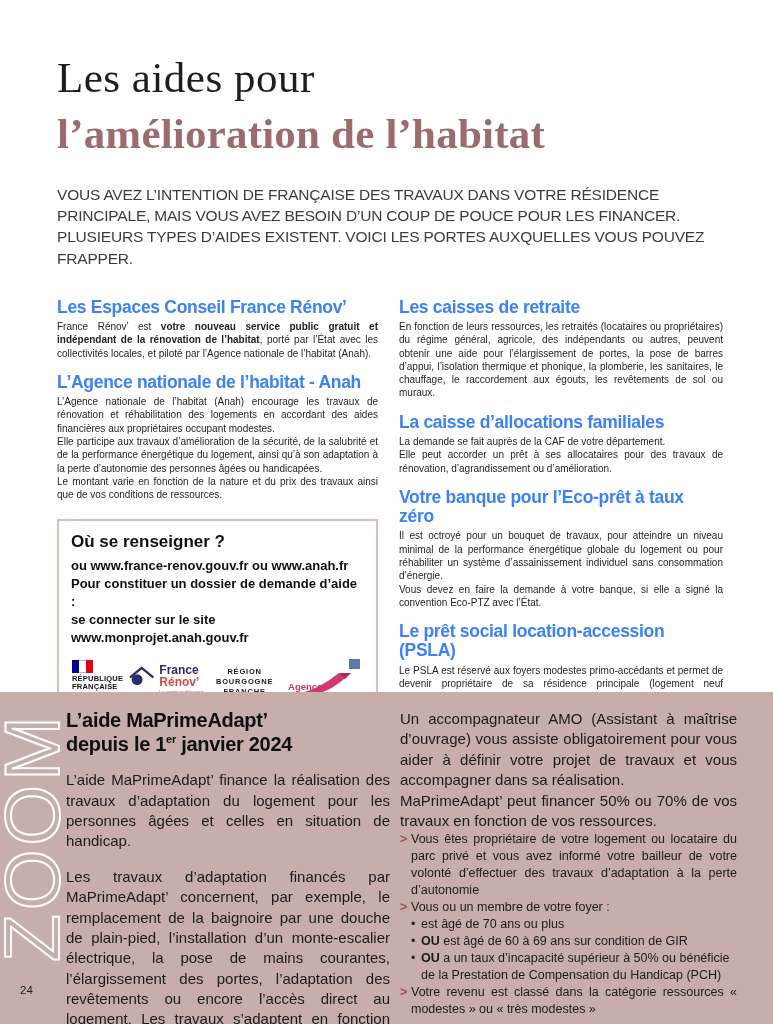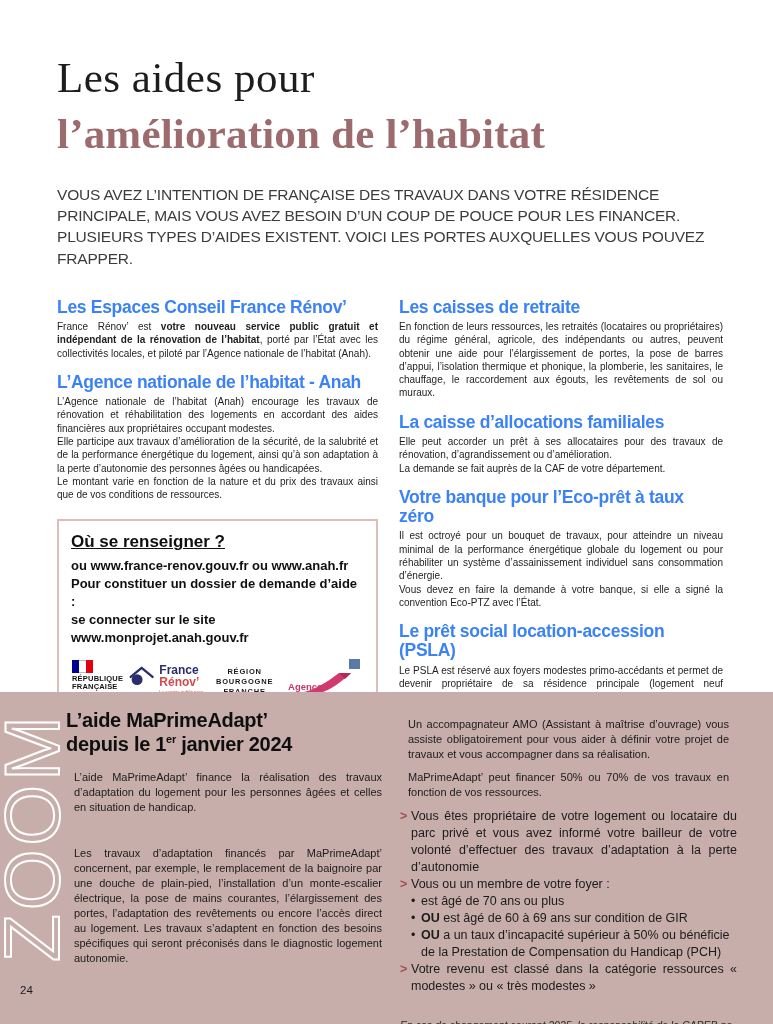--- a/index.html
+++ b/index.html
@@ -34,21 +34,21 @@
     font-size:17.5px; font-weight:700; color:#3b82f6;
     margin:13px 0 3px; letter-spacing:-0.3px; line-height:1.1;
   }
   p.body {
     font-size:10px; line-height:1.33; text-align:justify;
     margin:0; color:#1e1e1e;
   }
   .bold { font-weight:700; }
   
   .info-box { border:2px solid #dcbfbb; margin-top:18px; padding:11px 12px 9px; }
-  .info-box h3 { font-size:17px; font-weight:700; margin:0 0 5px; color:#101010;text-decoration:underline; }
+  .info-box h3 { font-size:17px; font-weight:700; margin:0 0 5px; color:#101010; }
   .box-line { font-weight:700; font-size:13px; line-height:1.38; color:#101010; }
   .box-small { font-size:10.5px; }
   .logos { display:flex; align-items:center; justify-content:space-between; margin-top:12px; padding:0 1px; }
   
   .logo-rf { width:62px; }
   .flag { display:flex; width:21px; height:13px; margin-bottom:2px; }
   .flag .b { width:7px; background:#000091; }
   .flag .w { width:7px; background:#fff; border-top:1px solid #bbb; border-bottom:1px solid #bbb; }
   .flag .r { width:7px; background:#e1000f; }
   .rf-name { font-size:7.5px; font-weight:700; line-height:1.1; color:#111; letter-spacing:0.2px; }
@@ -77,21 +77,21 @@
   .band-label .vert {
     writing-mode:vertical-rl; transform:rotate(180deg);
     font-size:78px; line-height:1; letter-spacing:4px; font-weight:400;
     color:transparent; -webkit-text-stroke:2px #ffffff;
   }
   .band-cols { position:absolute; left:66px; top:17px; display:flex; gap:10px; }
   .bcol-left { width:324px; }
   .bcol-right { width:337px; }
   .band-h { font-size:20px; font-weight:700; color:#0f0f0f; line-height:1.18; margin:0 0 14px; letter-spacing:-0.3px; }
   .band-h sup { font-size:11px; }
-  .band p.bp { font-size:11px; line-height:1.36; text-align:justify; color:#1b1b1b; margin:8px; }
+  .band p.bp { font-size:15px; line-height:1.36; text-align:justify; color:#1b1b1b; margin:0; }
   .vgap { height:15px; }
   .chev { position:relative; padding-left:11px; font-size:12.5px; line-height:1.36; text-align:justify; color:#1b1b1b; }
   .chev-mark { position:absolute; left:0; top:0; color:#a34e53; font-weight:700; }
   .sub { position:relative; padding-left:21px; font-size:12.5px; line-height:1.36; color:#1b1b1b; }
   .sub-mark { position:absolute; left:11px; top:0; }
   .note { font-style:italic; font-size:10.5px; line-height:1.6; color:#2a2a2a; margin-top:22px; text-align:left; }
   .pagenum { position:absolute; left:20px; bottom:28px; font-size:11.5px; color:#1c1c1c; z-index:2; }
 </style>
 </head>
 <body>
@@ -179,22 +179,22 @@
         </div>
       </div>
     </div>
 
     <div class="col-right">
 
       <h2 class="sec" style="margin-top:13px;">Les caisses de retraite</h2>
       <p class="body">En fonction de leurs ressources, les retraités (locataires ou propriétaires) du régime général, agricole, des indépendants ou autres, peuvent obtenir une aide pour l’élargissement de portes, la pose de barres d’appui, l’isolation thermique et phonique, la plomberie, les sanitaires, le chauffage, le raccordement aux égouts, les revêtements de sol ou muraux.</p>
 
       <h2 class="sec">La caisse d’allocations familiales</h2>
+      <p class="body">La demande se fait auprès de la CAF de votre département.</p>
       <p class="body">Elle peut accorder un prêt à ses allocataires pour des travaux de rénovation, d’agrandissement ou d’amélioration.</p>
-      <p class="body">La demande se fait auprès de la CAF de votre département.</p>
 
       <h2 class="sec">Votre banque pour l’Eco-prêt à taux zéro</h2>
       <p class="body">Il est octroyé pour un bouquet de travaux, pour atteindre un niveau minimal de la performance énergétique globale du logement ou pour réhabiliter un système d’assainissement individuel sans consommation d’énergie.</p>
       <p class="body">Vous devez en faire la demande à votre banque, si elle a signé la convention Eco-PTZ avec l’État.</p>
 
       <h2 class="sec">Le prêt social location-accession (PSLA)</h2>
       <p class="body">Le PSLA est réservé aux foyers modestes primo-accédants et permet de devenir propriétaire de sa résidence principale (logement neuf uniquement) pour la première fois sans apport au sein d’un parcours sécurisé (sécurisation HLM).</p>
       <p class="body">Le PSLA repose sur 2 étapes : la phase locative et la phase d’acquisition.</p>
 
     </div>

